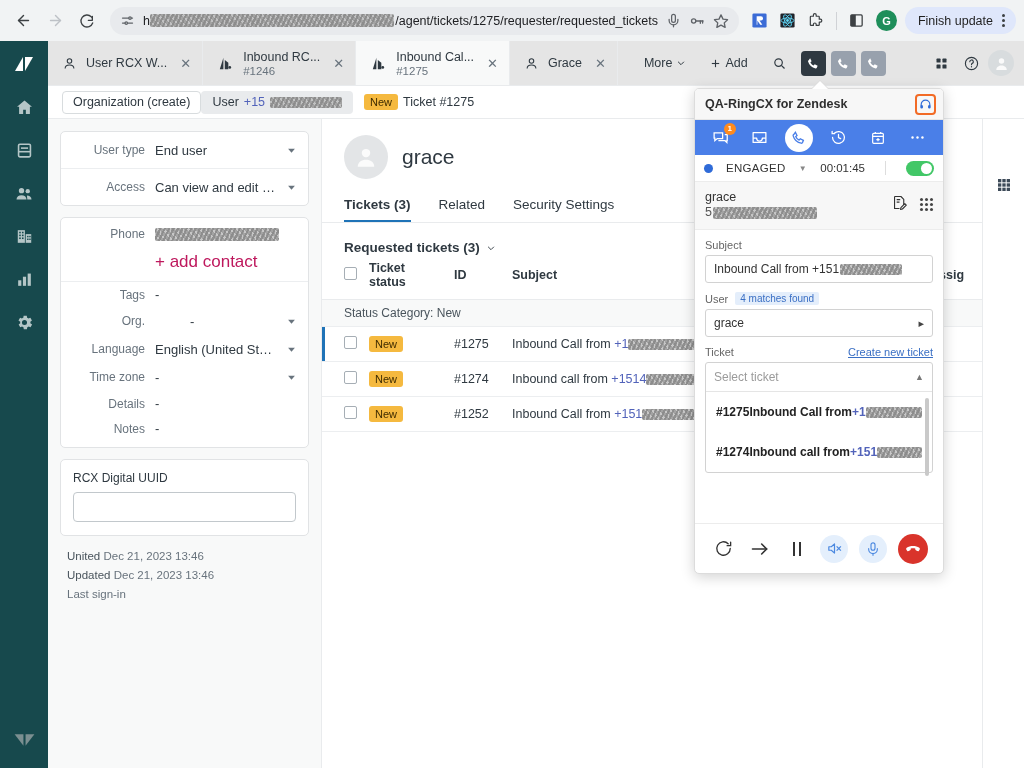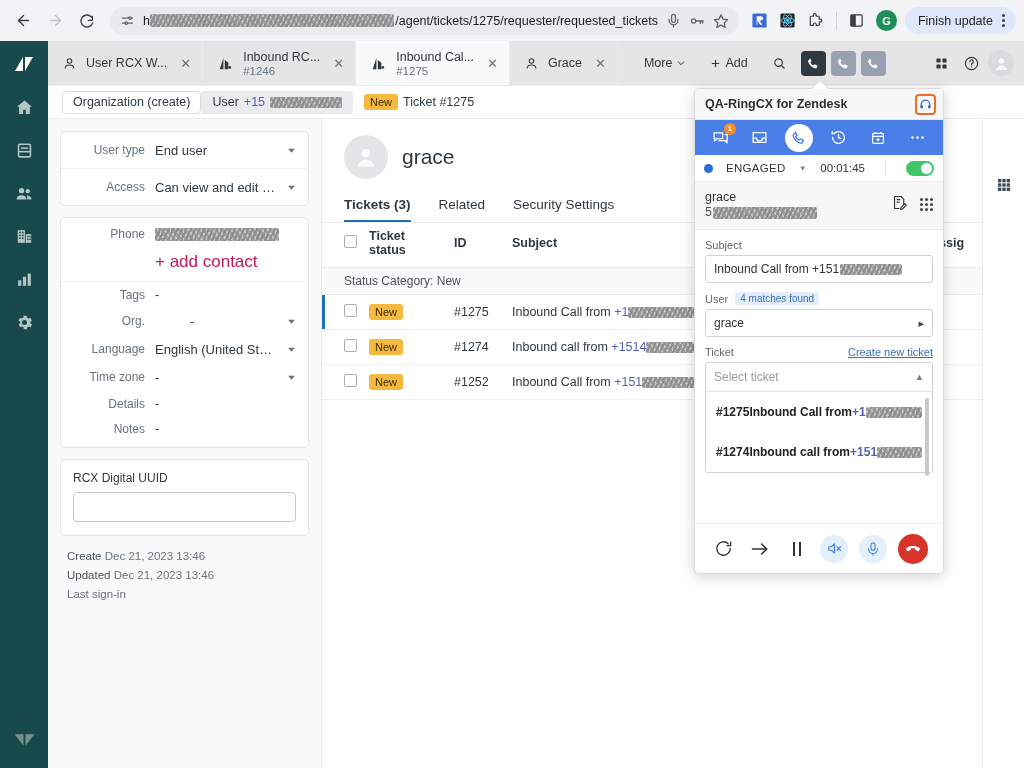--- a/index.html
+++ b/index.html
@@ -621,21 +621,21 @@
         </div>
       </div>
 
       <div class="card uuid-card">
         <div class="uuid-label">RCX Digital UUID</div>
         <div class="uuid-input"></div>
       </div>
 
       <div class="meta">
         <div>
-          <b>Create</b>
+          <b>United</b>
           <span>Dec 21, 2023 13:46</span>
         </div>
         <div>
           <b>Updated</b>
           <span>Dec 21, 2023 13:46</span>
         </div>
         <div>Last sign-in</div>
       </div>
     </div>
 
@@ -649,20 +649,26 @@
         </div>
         <div class="main-title">grace</div>
       </div>
 
       <div class="main-tabs">
         <div class="mtab active">Tickets (3)</div>
         <div class="mtab">Related</div>
         <div class="mtab">Security Settings</div>
       </div>
 
+      <div class="sec-title">
+        <span>Requested tickets (3)</span>
+        <svg width="10" height="10" viewBox="0 0 24 24" fill="none" stroke="#2f3941" stroke-width="2.2">
+            <polyline points="5 9 12 16 19 9"></polyline>
+          </svg>
+      </div>
 
       <table class="tbl">
         <thead>
           <tr>
             <th class="c-chk"><span class="chk"></span></th>
             <th class="c-stat">Ticket status</th>
             <th class="c-id">ID</th>
             <th>Subject</th>
             <th style="width:58px">Assig</th>
           </tr>

